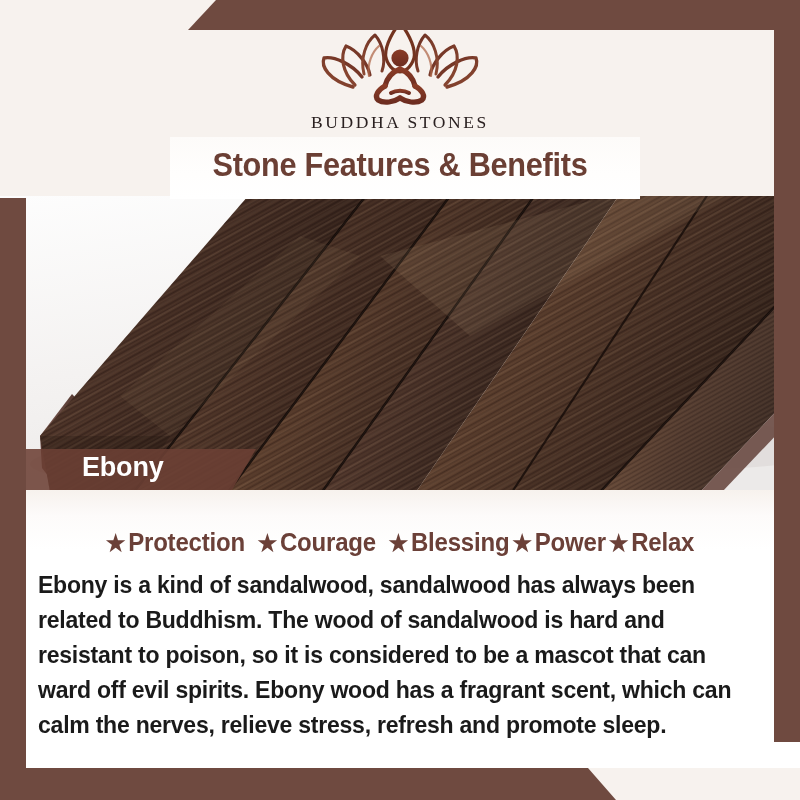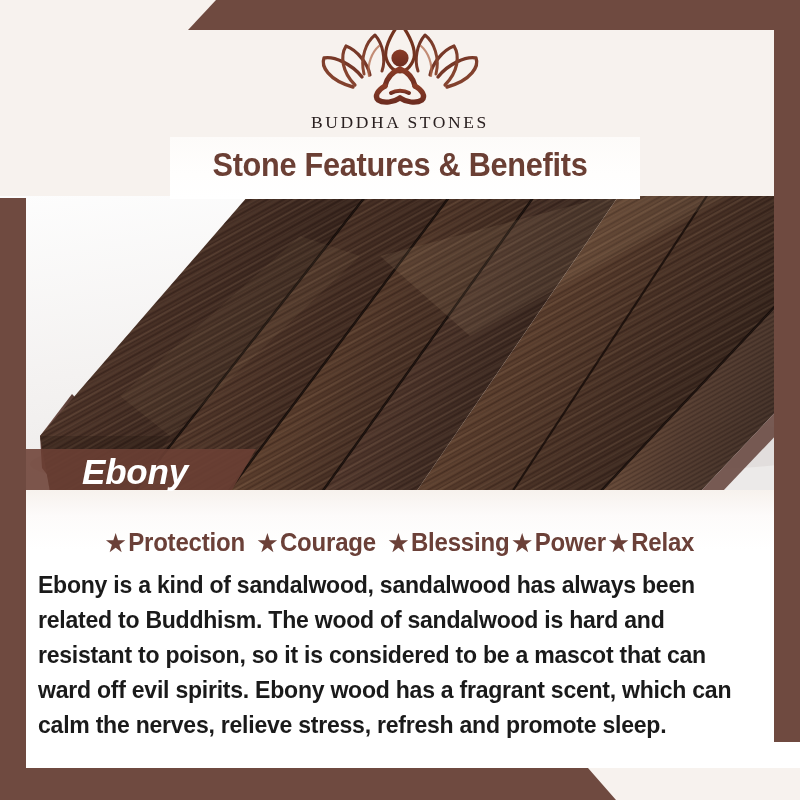--- a/index.html
+++ b/index.html
@@ -118,26 +118,25 @@
     top: 449px; left: 26px;
     width: 230px; height: 41px;
     background: rgba(108, 64, 52, 0.88);
     -webkit-clip-path: polygon(0 0, 230px 0, 206px 41px, 0 41px);
     clip-path: polygon(0 0, 230px 0, 206px 41px, 0 41px);
     z-index: 5;
   }
   .label-text {
     position: absolute;
     top: 452px; left: 82px;
-    font-size: 35px;
+    font-size: 27px;
     font-weight: bold;
     color: #ffffff;
     letter-spacing: -0.2px;
     z-index: 6;
-    font-style: italic;
   }
 
   
   .content {
     position: absolute;
     top: 490px; left: 0;
     width: 800px; height: 278px;
     background: linear-gradient(180deg, #f7f2ed 0%, #fdfbfa 26px, #ffffff 60px, #ffffff 100%);
     z-index: 3;
   }

